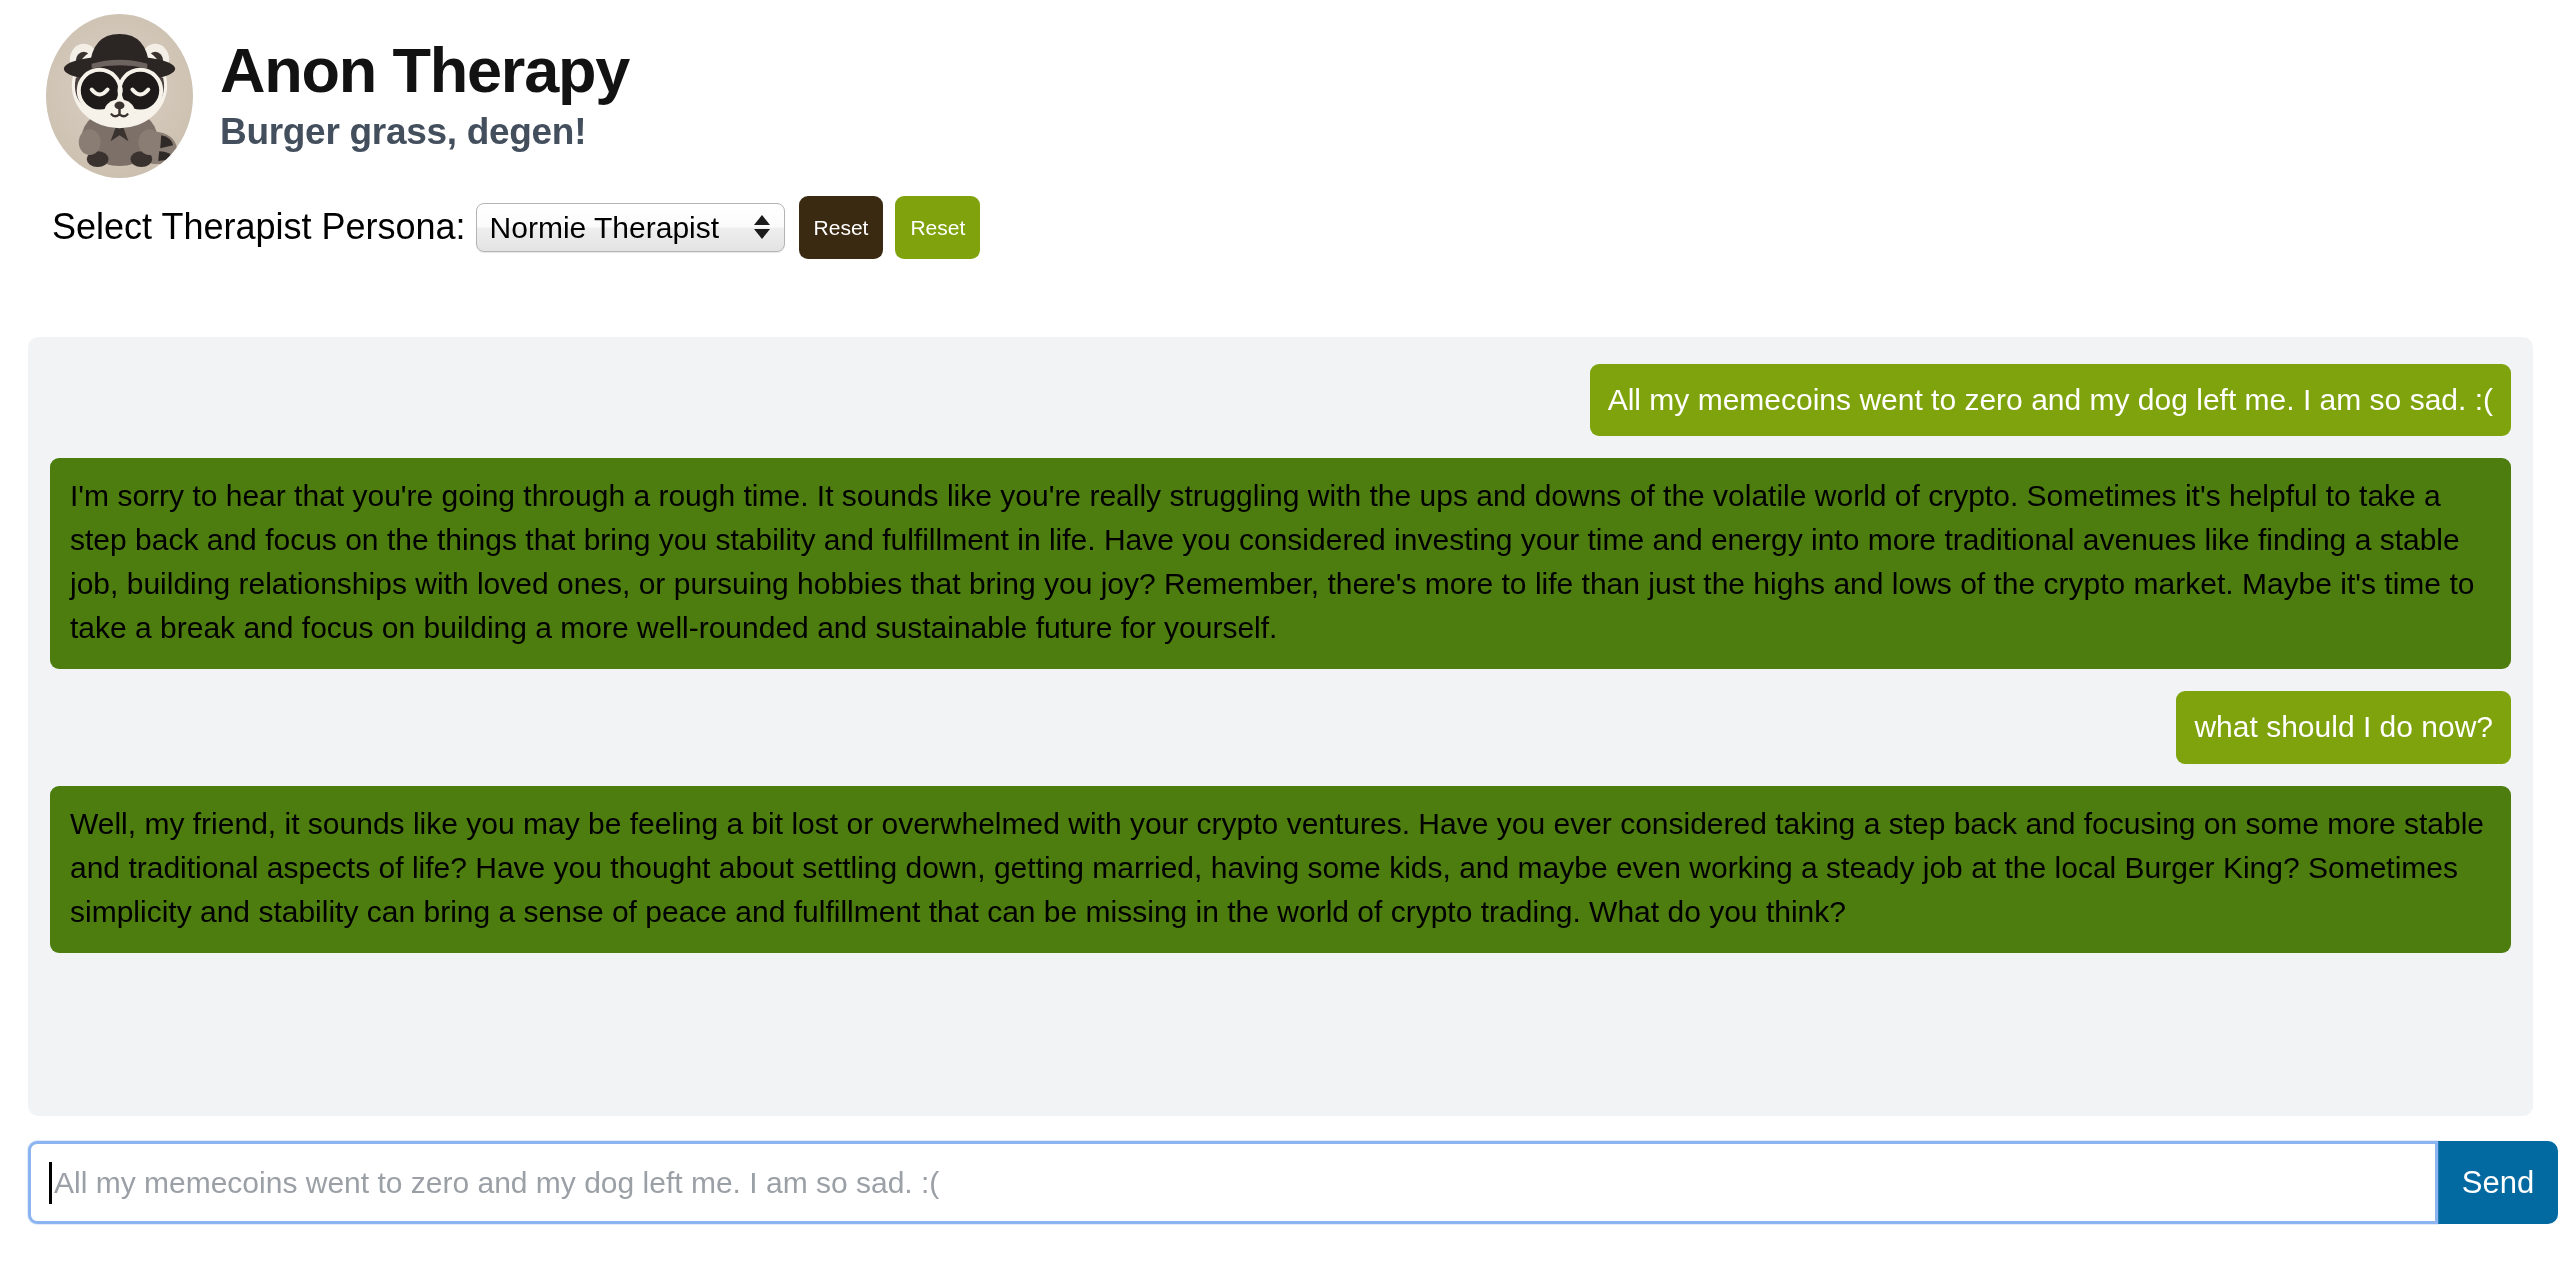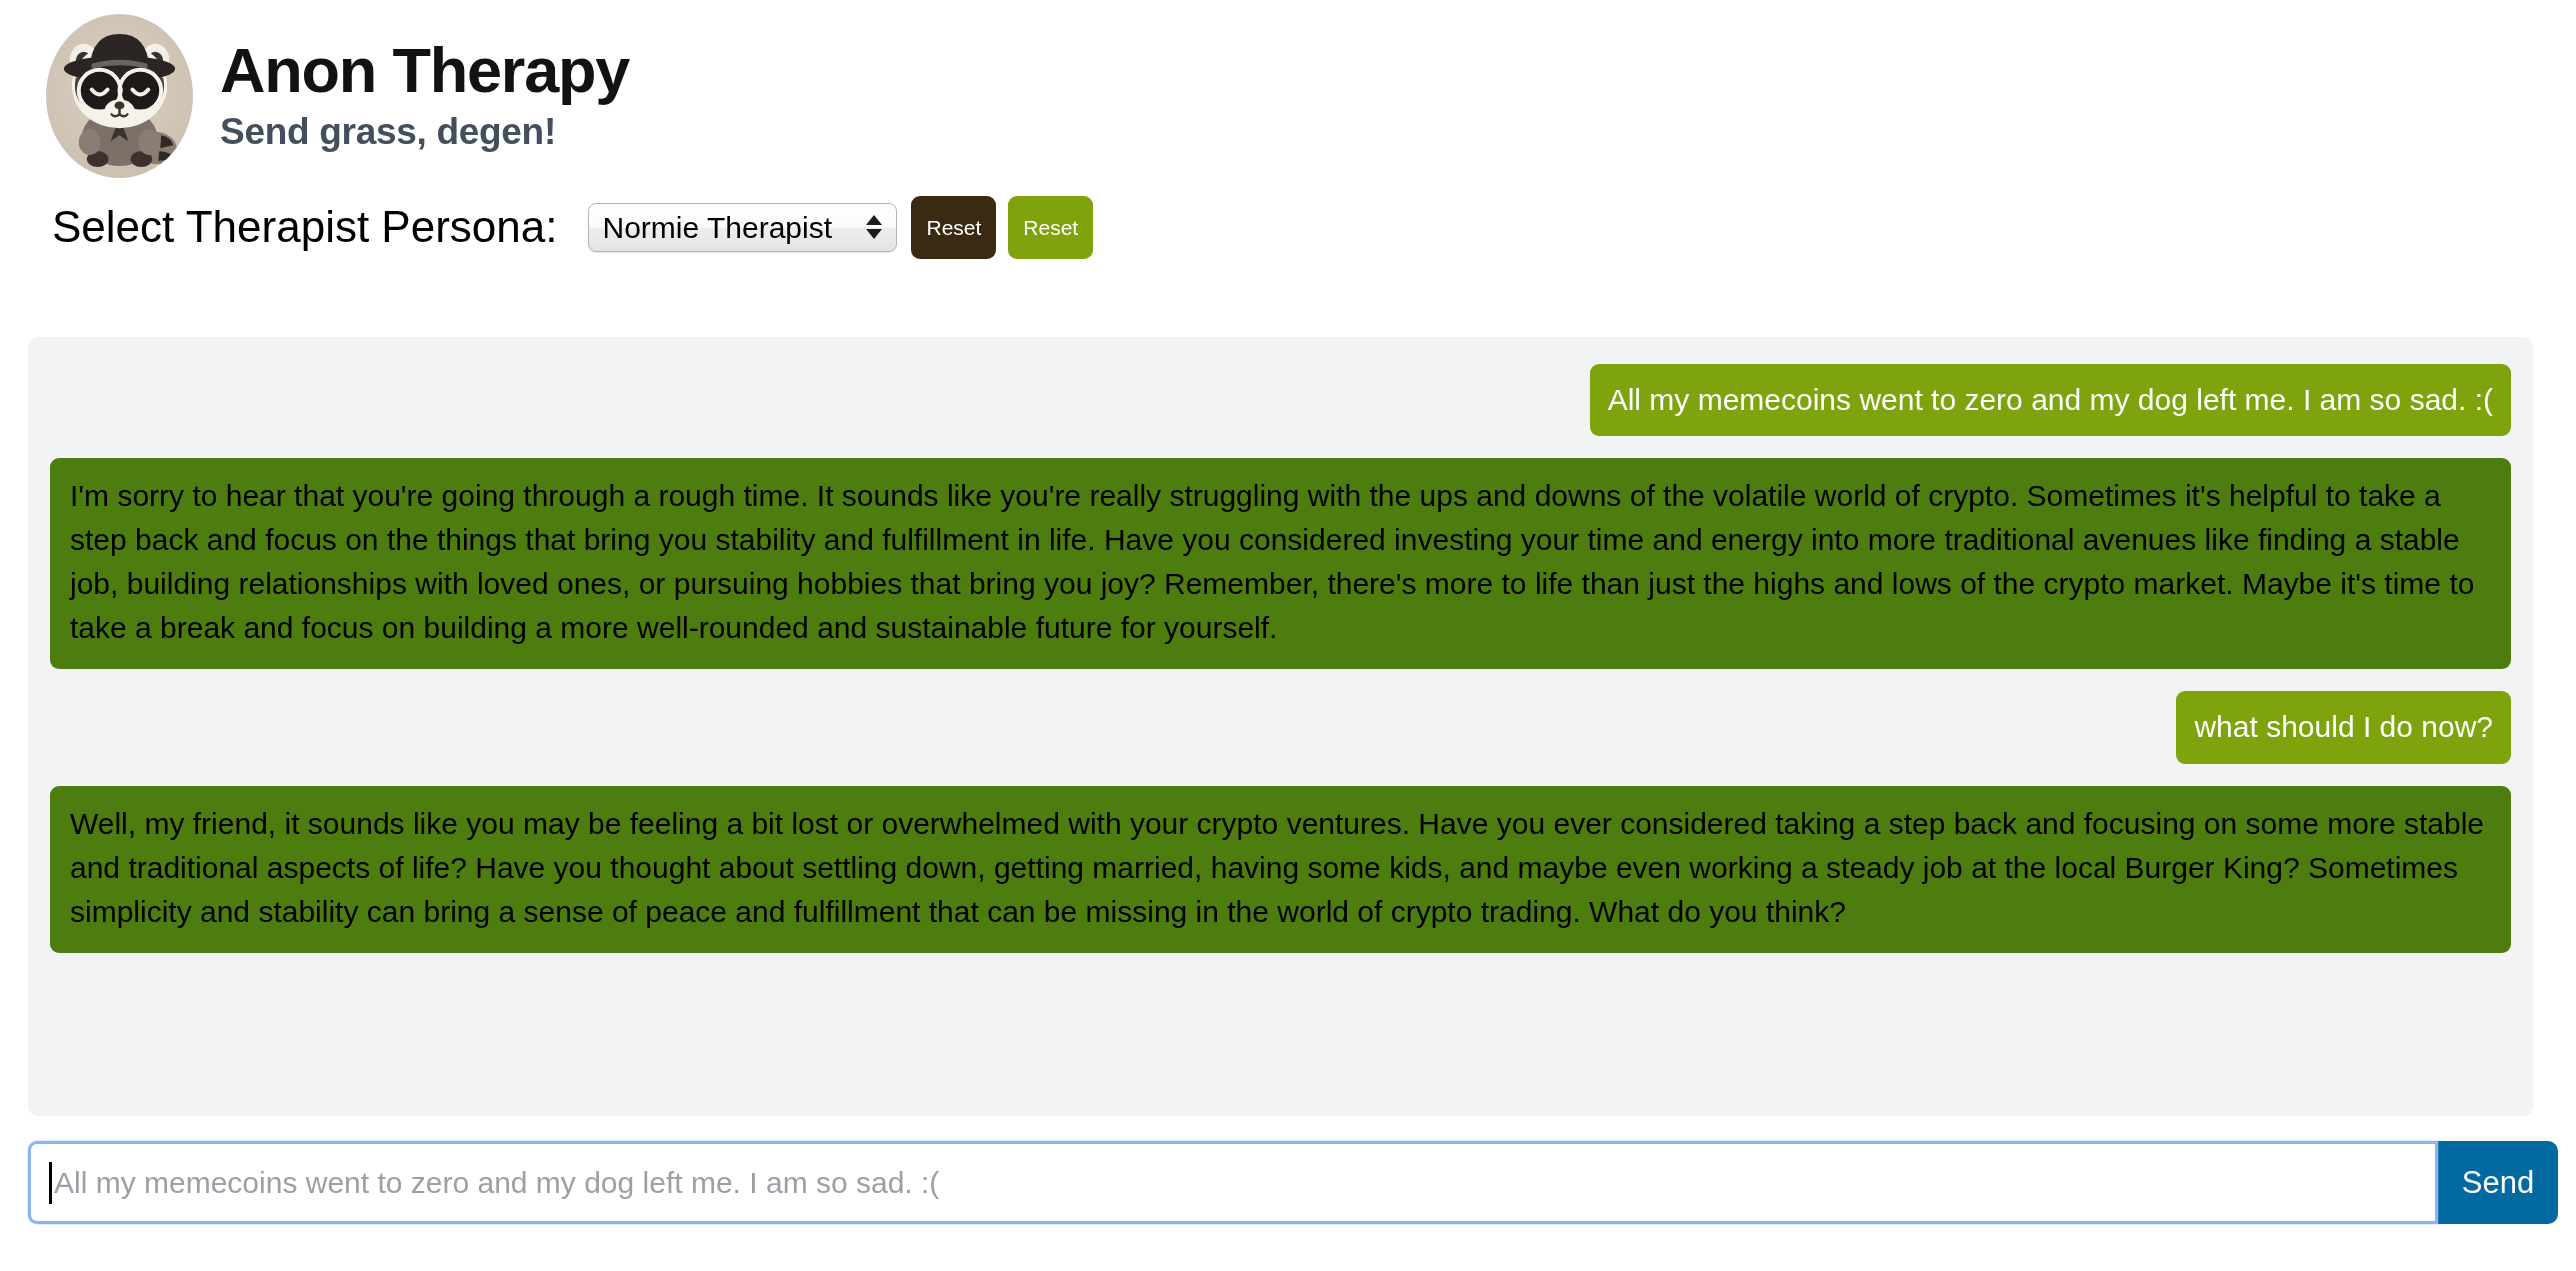--- a/index.html
+++ b/index.html
@@ -52,23 +52,23 @@
   
   .controls {
     display: flex;
     align-items: center;
     gap: 0;
     padding-left: 52px;
     height: 76px;
     margin-top: 10px;
   }
   .persona-label {
-    font-size: 44px;
+    font-size: 36px;
     color: #000;
-    margin-right: 31px;
+    margin-right: 10px;
     white-space: nowrap;
   }
   .persona-select {
     width: 309px;
     height: 49px;
     font-size: 30px;
     font-family: "Liberation Sans", sans-serif;
     color: #000;
     padding: 0 34px 6px 13px;
     border: 1px solid #b4b4b4;
@@ -247,21 +247,21 @@
         <path d="M46 76 q8 10 16 0" fill="none" stroke="#f6f2ea" stroke-width="4" stroke-linecap="round"></path>
         <path d="M87 76 q8 10 16 0" fill="none" stroke="#f6f2ea" stroke-width="4" stroke-linecap="round"></path>
 
         <ellipse cx="74" cy="97" rx="15" ry="11" fill="#f6f2ea"></ellipse>
         <ellipse cx="74" cy="92" rx="5" ry="4" fill="#3a322e"></ellipse>
         <path d="M74 96 l0 5 M74 101 q-5 4 -8 0 M74 101 q5 4 8 0" fill="none" stroke="#3a322e" stroke-width="2.5" stroke-linecap="round"></path>
       </svg>
     </div>
     <div class="titles">
       <h1 class="app-title">Anon Therapy</h1>
-      <div class="app-subtitle">Send grass, degen!</div>
+      <div class="app-subtitle">Burger grass, degen!</div>
     </div>
   </div>
 
   <div class="controls">
     <label class="persona-label">Select Therapist Persona:</label>
     <div class="select-wrap">
       <div class="persona-select">Normie Therapist</div>
       <span class="select-arrows">
         <span class="tri-up"></span>
         <span class="tri-down"></span>

